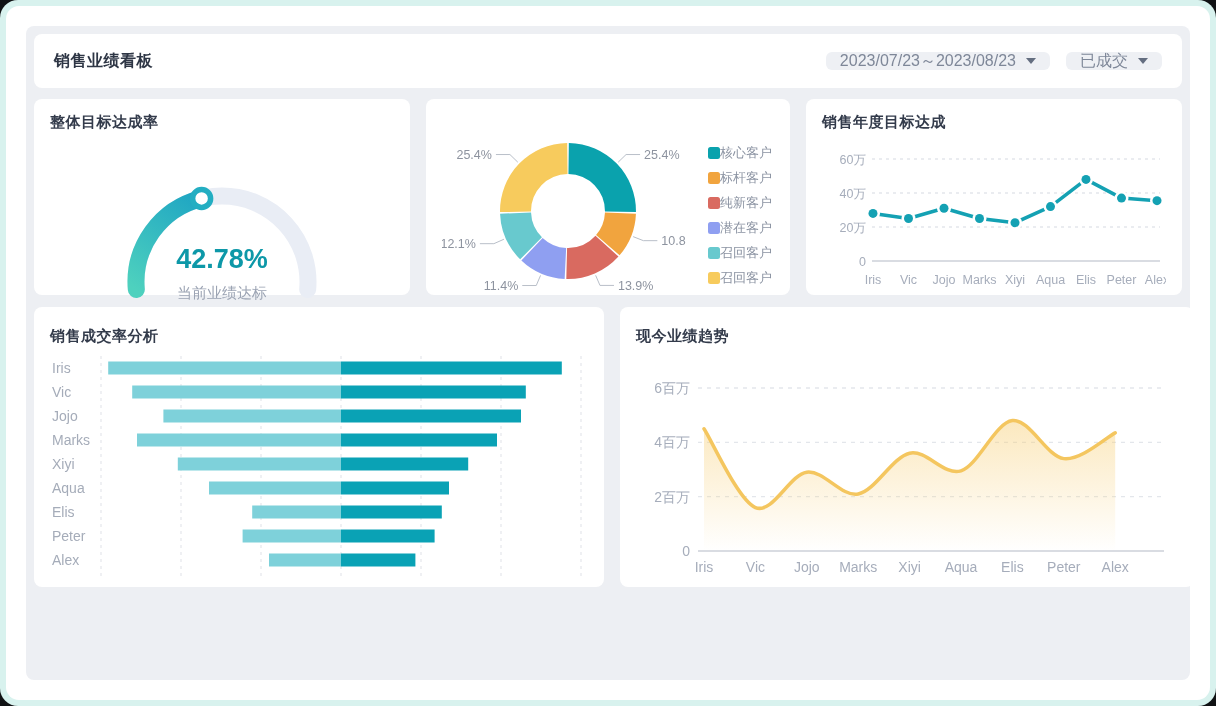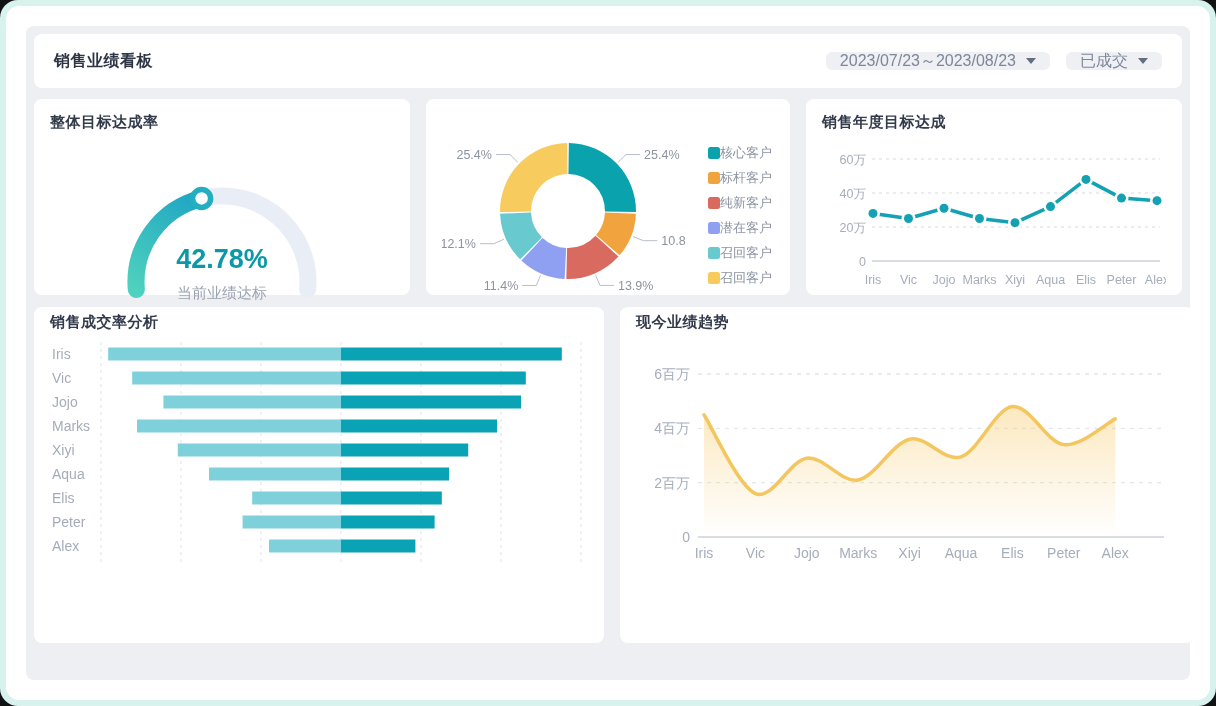--- a/index.html
+++ b/index.html
@@ -21,21 +21,21 @@
   .header-controls{display:flex;gap:16px;align-items:center;}
   .select-btn{
     display:flex;align-items:center;gap:10px;border:none;cursor:pointer;
     background:#eef0f4;border-radius:6px;height:18px;padding:0 14px;
     font-size:16px;color:#7e8798;font-family:inherit;
   }
   .caret{width:0;height:0;border-left:5px solid transparent;border-right:5px solid transparent;border-top:6px solid #646e80;display:inline-block;}
   .row1{display:grid;grid-template-columns:repeat(3,1fr);gap:16px;margin-bottom:12px;}
   .row2{display:grid;grid-template-columns:1fr 1fr;gap:16px;}
   .row1 .card{height:196px;padding:14px 16px;}
-  .row2 .card{height:336px;padding:6px 16px;}
+  .row2 .card{height:280px;padding:20px 16px;}
   .card-title{font-size:15px;font-weight:600;color:#333b4b;letter-spacing:.5px;}
   .chart-box{display:block;margin-top:2px;}
   .donut-wrap{display:flex;align-items:center;}
   .legend{display:flex;flex-direction:column;gap:7px;margin-left:auto;margin-top:14px;padding-right:2px;}
   .legend-item{display:flex;align-items:center;cursor:pointer;}
   .legend-swatch{width:12px;height:12px;border-radius:2.5px;flex:0 0 auto;}
   .legend-label{font-size:13px;color:#8b93a2;white-space:nowrap;}
   svg{display:block;}
   svg text{font-family:"Liberation Sans","DejaVu Sans",sans-serif;}
 </style>

